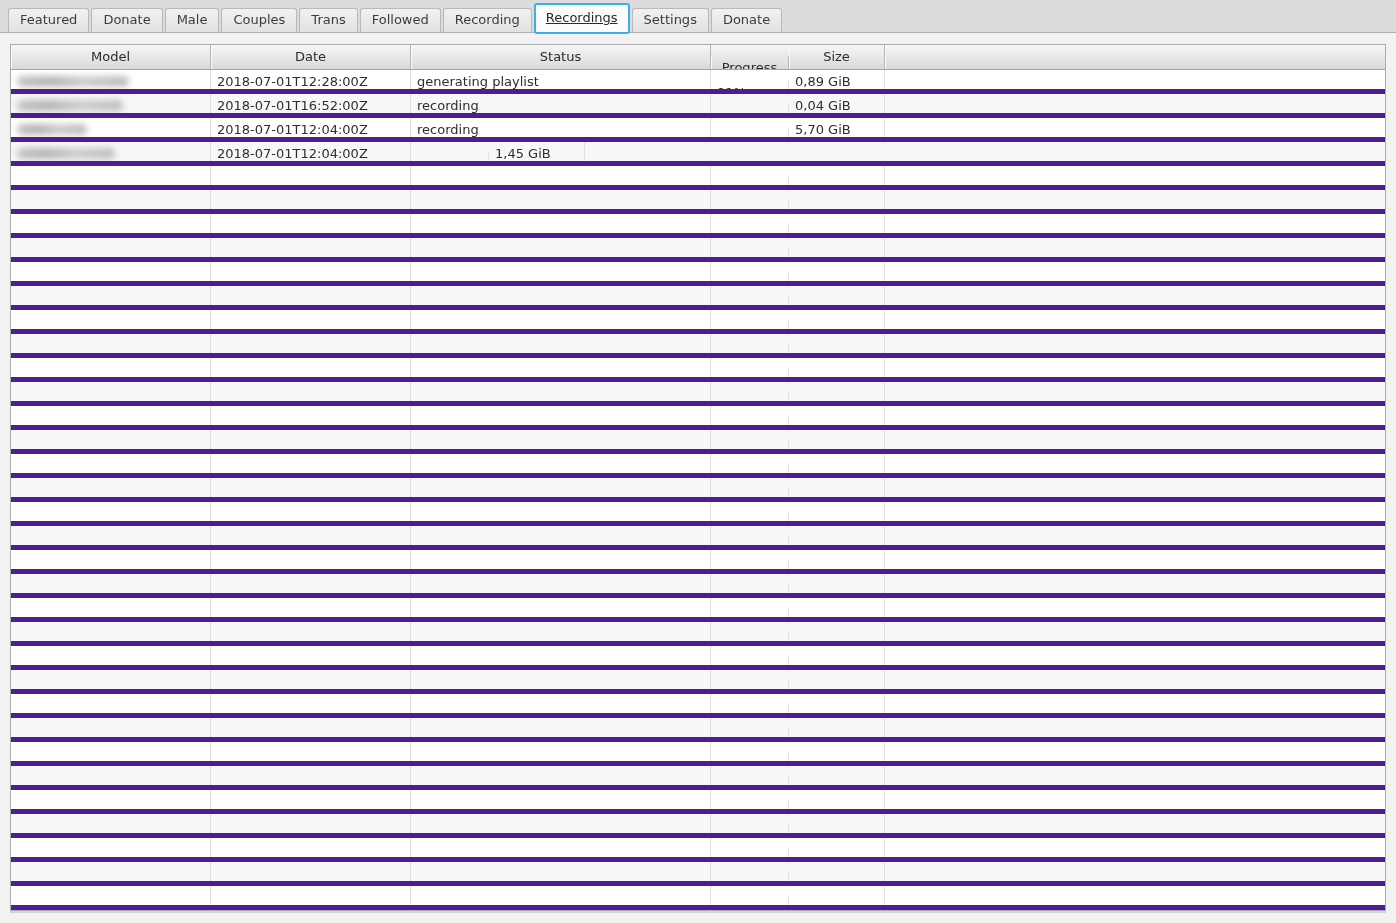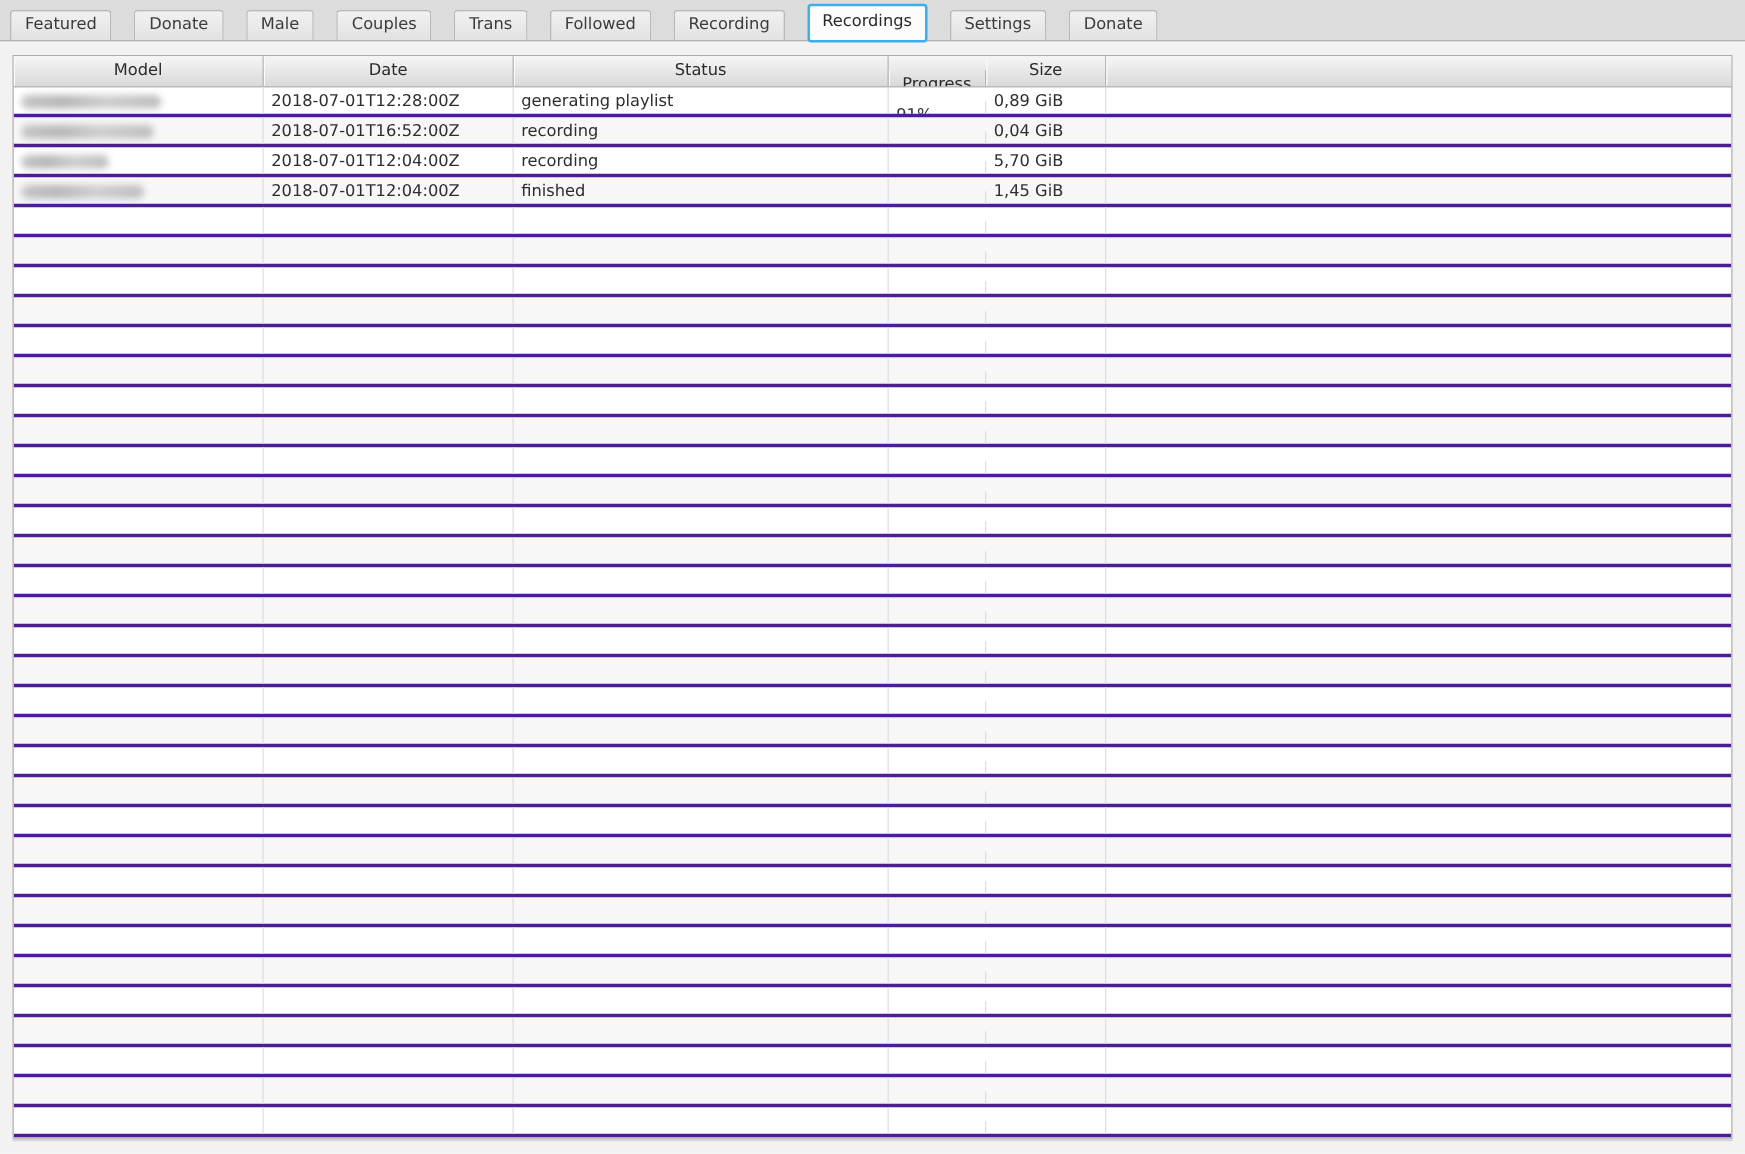--- a/index.html
+++ b/index.html
@@ -12,21 +12,20 @@
     position:relative;
   }
 
   
   .tabbar {
     position:absolute; top:0; left:0; width:1396px; height:33px;
     background:#dcdcdc;
     border-bottom:1px solid #b1b1b1;
     display:flex; align-items:flex-end;
     padding-left:8px;
-    gap:16px;
   }
   .tab {
     height:24px; line-height:22px;
     padding:0 11px;
     margin-right:2px;
     background:linear-gradient(#f1f1f1,#e2e2e2);
     border:1px solid #b9b9b9;
     border-bottom:none;
     border-radius:3px 3px 0 0;
     color:#3c3c3c;
@@ -35,20 +34,21 @@
   }
   .tab.active {
     height:31px; line-height:26px;
     margin-bottom:-2px;
     background:#fcfcfc;
     border:2px solid #3daee9;
     border-radius:3px;
     position:relative; z-index:2;
     padding:0 10px;
     color:#2a2a2a;
+    text-decoration:underline;
   }
 
   
   .pane {
     position:absolute; top:34px; left:0; width:1396px; height:889px;
     background:#f2f2f2;
   }
 
   
   .table-frame {
@@ -74,21 +74,21 @@
     overflow:hidden; white-space:nowrap;
   }
   .th.c-fill { border-right:none; }
 
   .tbody {
     position:absolute; top:25px; left:0; right:0; bottom:0;
     overflow:hidden;
   }
   .row {
     display:flex; height:24px;
-    border-bottom:3px solid #4c1d95;
+    border-bottom:5px solid #4c1d95;
     background:#ffffff;
   }
   .row:nth-child(even) { background:#f7f7f7; }
   .cell {
     padding:0 6px;
     line-height:23px;
     border-right:1px solid #dfdfdf;
     white-space:nowrap; overflow:hidden;
     color:#2e2e2e;
   }
@@ -163,21 +163,20 @@
         <div class="cell c-date">2018-07-01T12:04:00Z</div>
         <div class="cell c-status">recording</div>
         <div class="cell c-progress"></div>
         <div class="cell c-size">5,70 GiB</div>
         <div class="cell c-fill"></div>
       </div>
 
       <div class="row">
         <div class="cell c-model"><span class="blurblob" style="width: 98px;"></span></div>
         <div class="cell c-date">2018-07-01T12:04:00Z</div>
-        <div class="cell c-status">finished</div>
         <div class="cell c-progress"></div>
         <div class="cell c-size">1,45 GiB</div>
         <div class="cell c-fill"></div>
       </div>
 
     <div class="row">
           <div class="cell c-model"></div>
           <div class="cell c-date"></div>
           <div class="cell c-status"></div>
           <div class="cell c-progress"></div>

